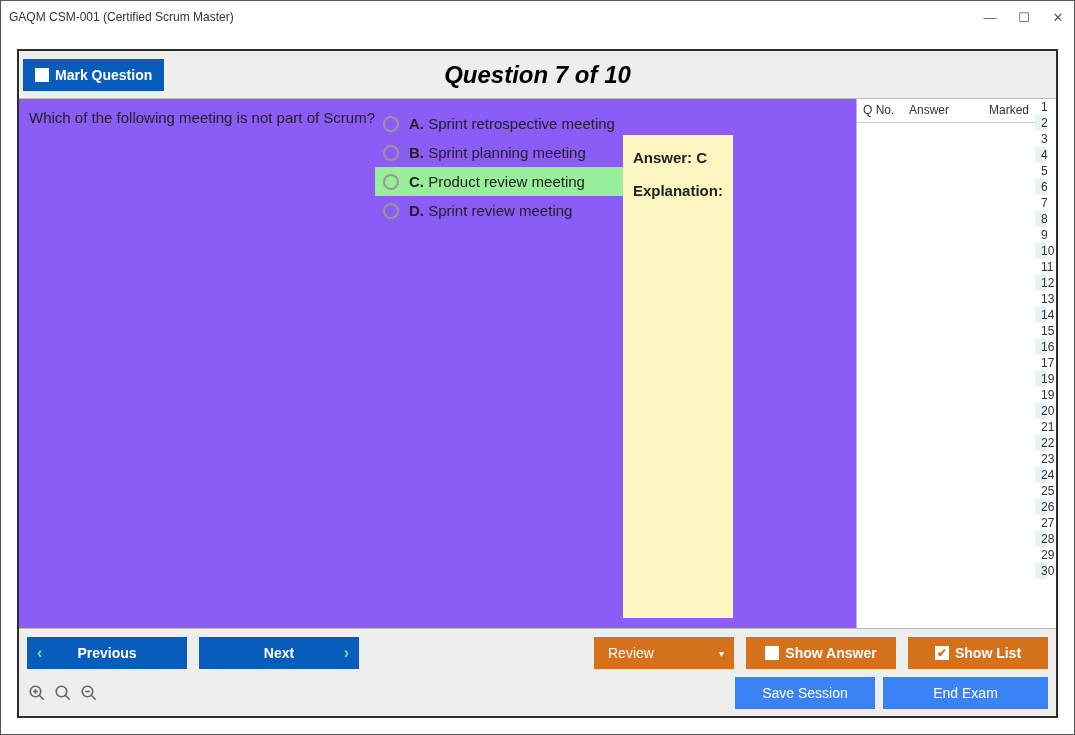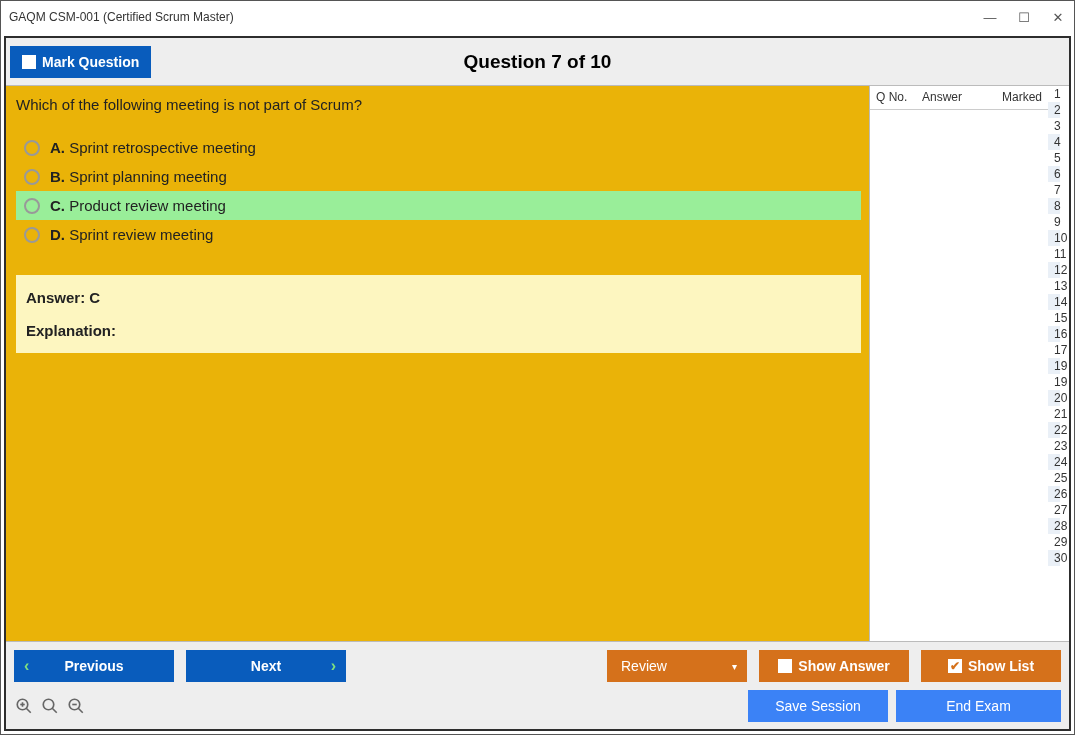--- a/index.html
+++ b/index.html
@@ -1,27 +1,27 @@
 <!DOCTYPE html>
 <html><head>
 <meta charset="utf-8">
 <style>
   * { box-sizing: border-box; margin: 0; padding: 0; }
   html, body { height: 100%; font-family: Arial, sans-serif; background: #fff; }
   .window-outer { width: 1075px; height: 735px; border: 1px solid #555; display: flex; flex-direction: column; background: #fff; }
   .titlebar { height: 32px; display: flex; align-items: center; justify-content: space-between; padding: 0 8px; font-size: 12px; color: #333; background: #fff; }
   .titlebar .controls { display: flex; gap: 18px; color: #555; font-size: 13px; }
   .titlebar .controls span { cursor: pointer; width: 16px; text-align:center; }
-  .app-body { flex: 1; border: 2px solid #2d2d2d; margin: 3px; display: flex; flex-direction: column; overflow: hidden; border-top: 2px solid #2d2d2d; justify-content: flex-end; }
+  .app-body { flex: 1; border: 2px solid #2d2d2d; margin: 16px; display: flex; flex-direction: column; overflow: hidden; border-top: 2px solid #2d2d2d; justify-content: flex-end; }
   .top-toolbar { height: 48px; background: #eee; border-bottom: 1px solid #bbb; display: flex; align-items: center; padding: 0 4px; position: relative; }
   .mark-btn { background: #095cbc; color: #fff; border: none; height: 32px; padding: 0 12px; font-size: 14px; font-weight: bold; display: flex; align-items: center; gap: 6px; cursor: pointer; }
   .mark-btn .checkbox-ic { width: 14px; height: 14px; background: #fff; display: inline-block; }
-  .question-title { position: absolute; left: 50%; transform: translateX(-50%); font-size: 19px; font-weight: bold; color: #000; }
+  .question-title { position: absolute; left: 50%; transform: translateX(-50%); font-size: 24px; font-weight: bold; color: #000; font-style: italic; }
   .middle-row { flex: 1; display: flex; overflow: hidden; }
-  .question-area { flex: 1; background: #eab308; padding: 10px 8px 10px 10px; display: flex; flex-direction: column; overflow: auto; }
+  .question-area { flex: 1; background: #8b5cf6; padding: 10px 8px 10px 10px; display: flex; flex-direction: row; overflow: auto; }
   .prompt { font-size: 15px; color: #222; margin-bottom: 20px; }
   .options { display: flex; flex-direction: column; }
   .option { display: flex; align-items: center; gap: 10px; padding: 6px 8px; font-size: 15px; color: #222; cursor: pointer; }
   .option.selected { background: #99ee99; }
   .radio { width: 16px; height: 16px; border: 2px solid #999; border-radius: 50%; flex-shrink: 0; }
   .option .letter { font-weight: bold; }
   .answer-block { margin-top: 26px; background: #fdf6c0; padding: 14px 10px; font-size: 15px; font-weight: bold; color: #222; }
   .answer-block .exp { margin-top: 16px; }
   .side-list { width: 200px; border-left: 1px solid #bbb; display: flex; flex-direction: row; font-size: 12px; position: relative; background:#fff;}
   .side-header { display: flex; border-bottom: 1px solid #ccc; height: 24px; font-size: 12px; color: #333; }

